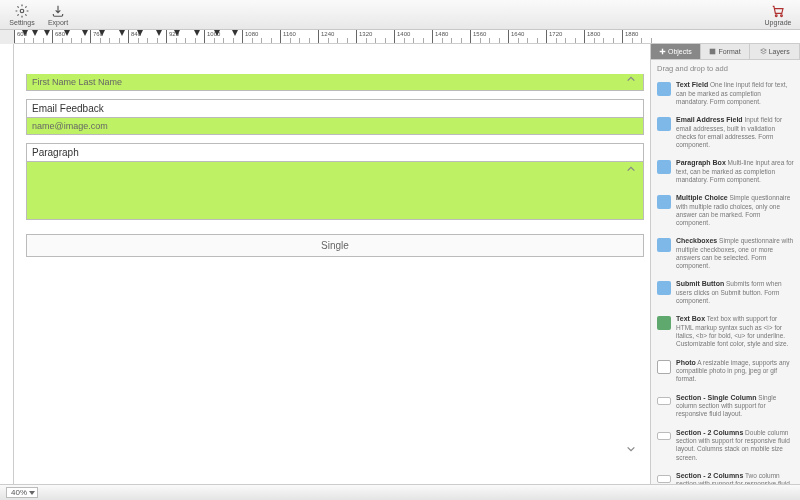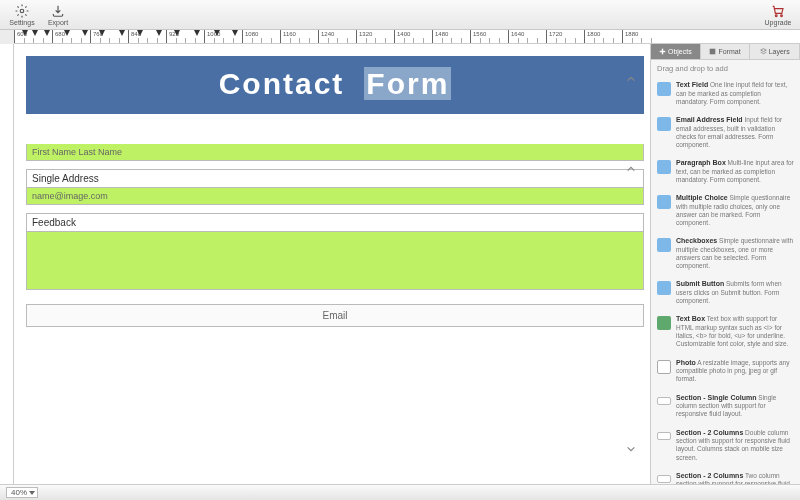--- a/index.html
+++ b/index.html
@@ -195,36 +195,33 @@
     <div class="marker" style="left: 160px;"></div>
     <div class="marker" style="left: 180px;"></div>
     <div class="marker" style="left: 200px;"></div>
     <div class="marker" style="left: 218px;"></div>
   </div>
 
 <div class="main">
   <div class="ruler-v"></div>
 
   <div class="canvas">
-    <div class="hdr">
-      <span class="hdr-text"><span>Contact</span> <span class="sel">Form</span></span>
-    </div>
     <span class="chev" style="top:28px">
         <svg viewBox="0 0 12 12" fill="none" stroke="#888" stroke-width="1.5">
           <path d="M2 8l4-4 4 4"></path>
         </svg>
       </span>
 
     <div class="form-area">
       <div class="finput">First Name Last Name</div>
-      <div class="flabel">Single Address</div>
+      <div class="flabel">Email Feedback</div>
       <div class="finput">name@image.com</div>
-      <div class="flabel">Feedback</div>
+      <div class="flabel">Paragraph</div>
       <div class="finput fta"></div>
-      <div class="fsubmit">Email</div>
+      <div class="fsubmit">Single</div>
     </div>
     <span class="chev" style="top:118px">
         <svg viewBox="0 0 12 12" fill="none" stroke="#888" stroke-width="1.5">
           <path d="M2 8l4-4 4 4"></path>
         </svg>
       </span>
     <span class="chev" style="bottom:28px">
         <svg viewBox="0 0 12 12" fill="none" stroke="#888" stroke-width="1.5">
           <path d="M2 4l4 4 4-4"></path>
         </svg>

